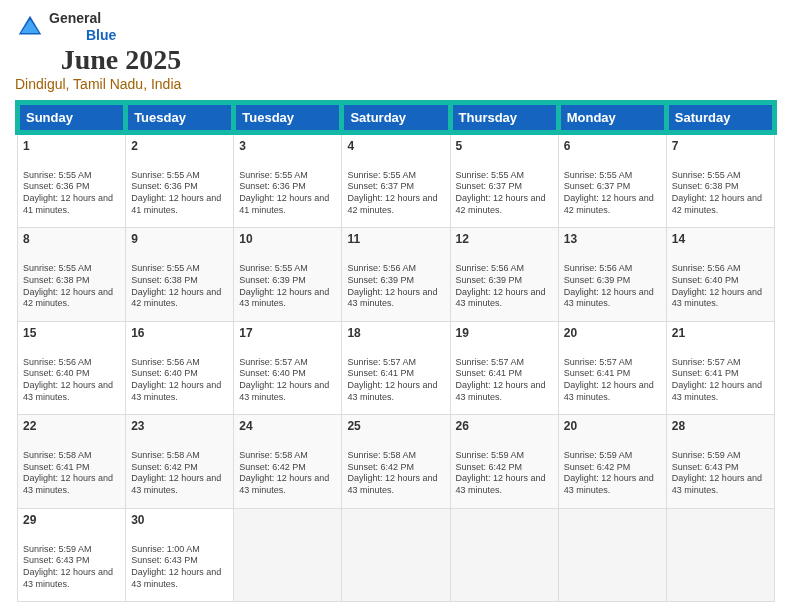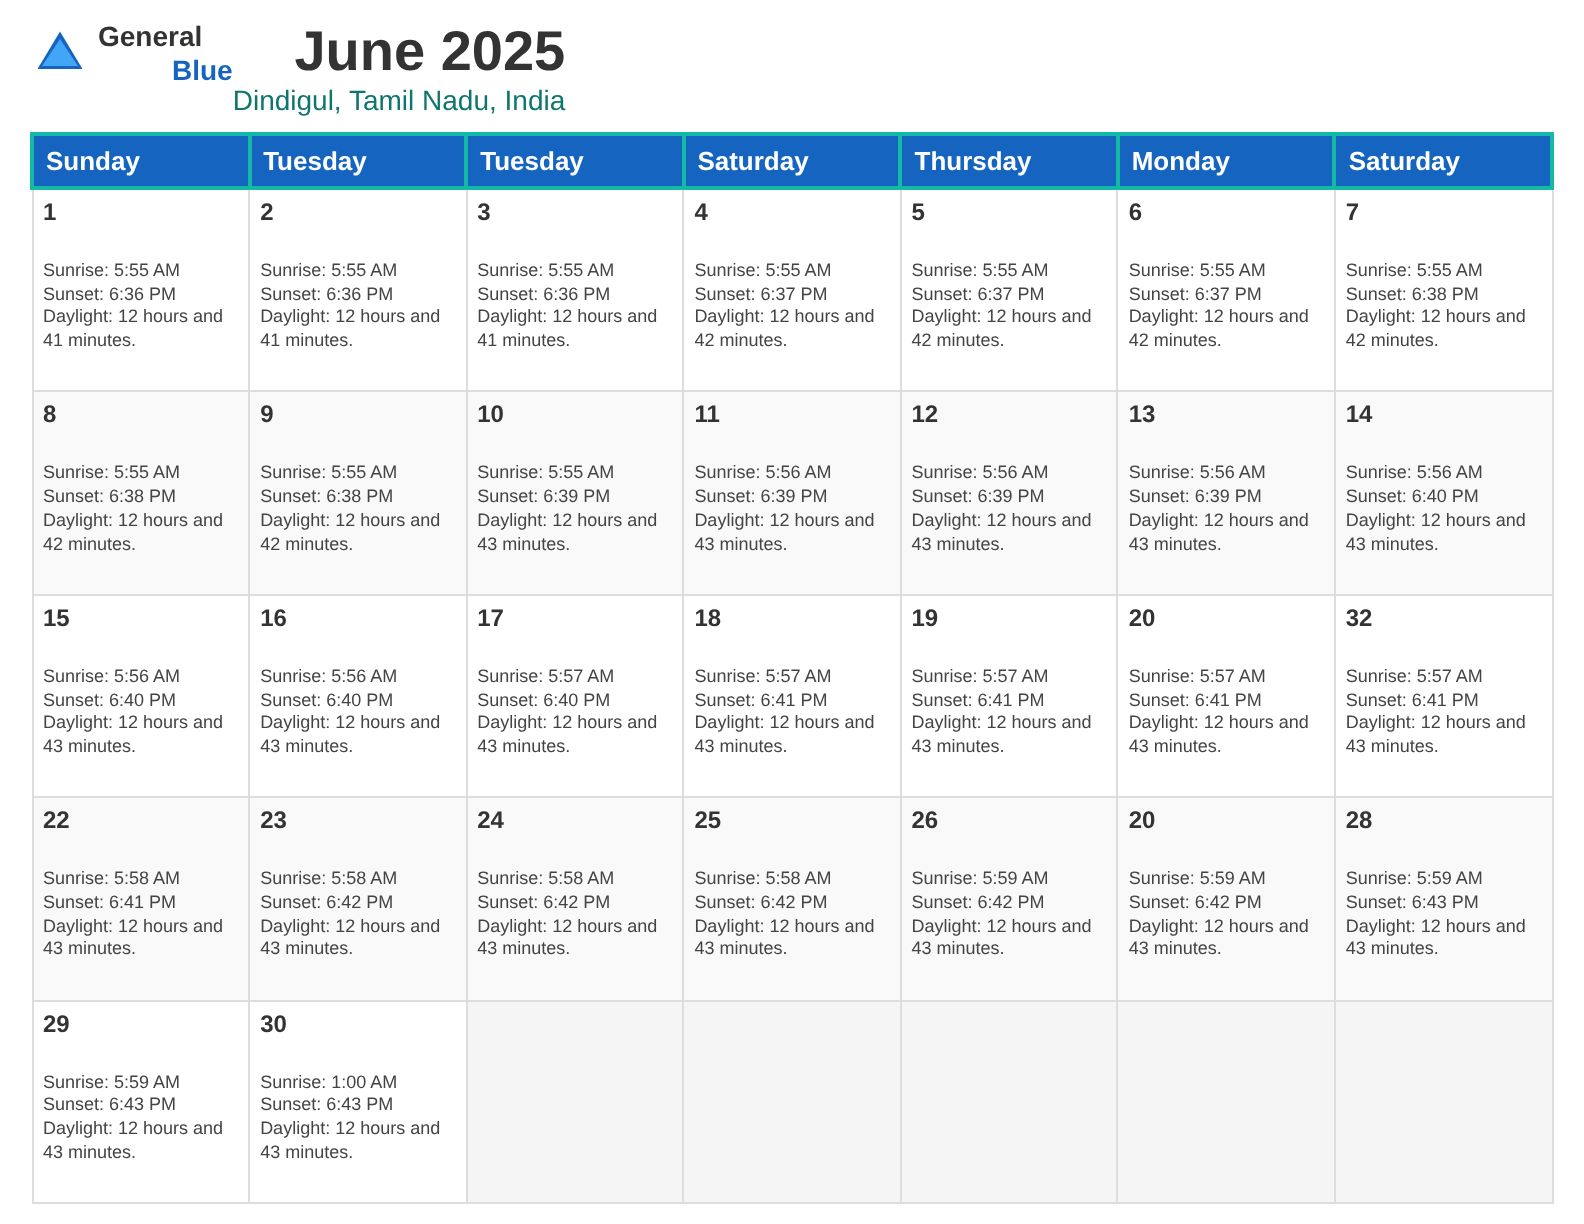--- a/index.html
+++ b/index.html
@@ -12,23 +12,24 @@
     }
     .page {
       width: 792px;
       height: 612px;
       padding: 10px 15px;
       display: flex;
       flex-direction: column;
     }
     .header {
       display: flex;
-      justify-content: flex-start;
+      justify-content: center;
       align-items: flex-start;
       margin-bottom: 8px;
+      flex-direction: column;
     }
     .logo {
       display: flex;
       align-items: center;
       gap: 4px;
     }
     .logo-text {
       display: flex;
       flex-direction: column;
       font-weight: bold;
@@ -41,40 +42,41 @@
       width: 30px;
       height: 30px;
     }
     .title-area {
       text-align: right;
     }
     .month-title {
       font-size: 28px;
       font-weight: bold;
       color: #333;
+      font-family: Liberation Serif, serif;
     }
     .location {
       font-size: 14px;
-      color: #0f766e;
+      color: #a16207;
     }
     .calendar {
       flex: 1;
       border: 1px solid #ccc;
       border-collapse: collapse;
       width: 100%;
       table-layout: fixed;
     }
     .calendar th {
       background-color: #1565c0;
       color: white;
       text-align: left;
       padding: 5px 6px;
       font-size: 13px;
       font-weight: bold;
-      border: 2px solid #14b8a6;
+      border: 5px solid #14b8a6;
     }
     .calendar td {
       vertical-align: top;
       padding: 4px 5px;
       border: 1px solid #ddd;
       font-size: 9.5px;
       color: #333;
       background: #fff;
     }
     .calendar tr:nth-child(even) td {
@@ -290,21 +292,21 @@
       </td>
           <td>
         <span class="day-num">20</span>
         <div class="day-info">
           <span>Sunrise: 5:57 AM</span><br>
           <span>Sunset: 6:41 PM</span><br>
           <span>Daylight: 12 hours and 43 minutes.</span>
         </div>
       </td>
           <td>
-        <span class="day-num">32</span>
+        <span class="day-num">21</span>
         <div class="day-info">
           <span>Sunrise: 5:57 AM</span><br>
           <span>Sunset: 6:41 PM</span><br>
           <span>Daylight: 12 hours and 43 minutes.</span>
         </div>
       </td>
         </tr>
         <tr>
           <td>
         <span class="day-num">22</span>

